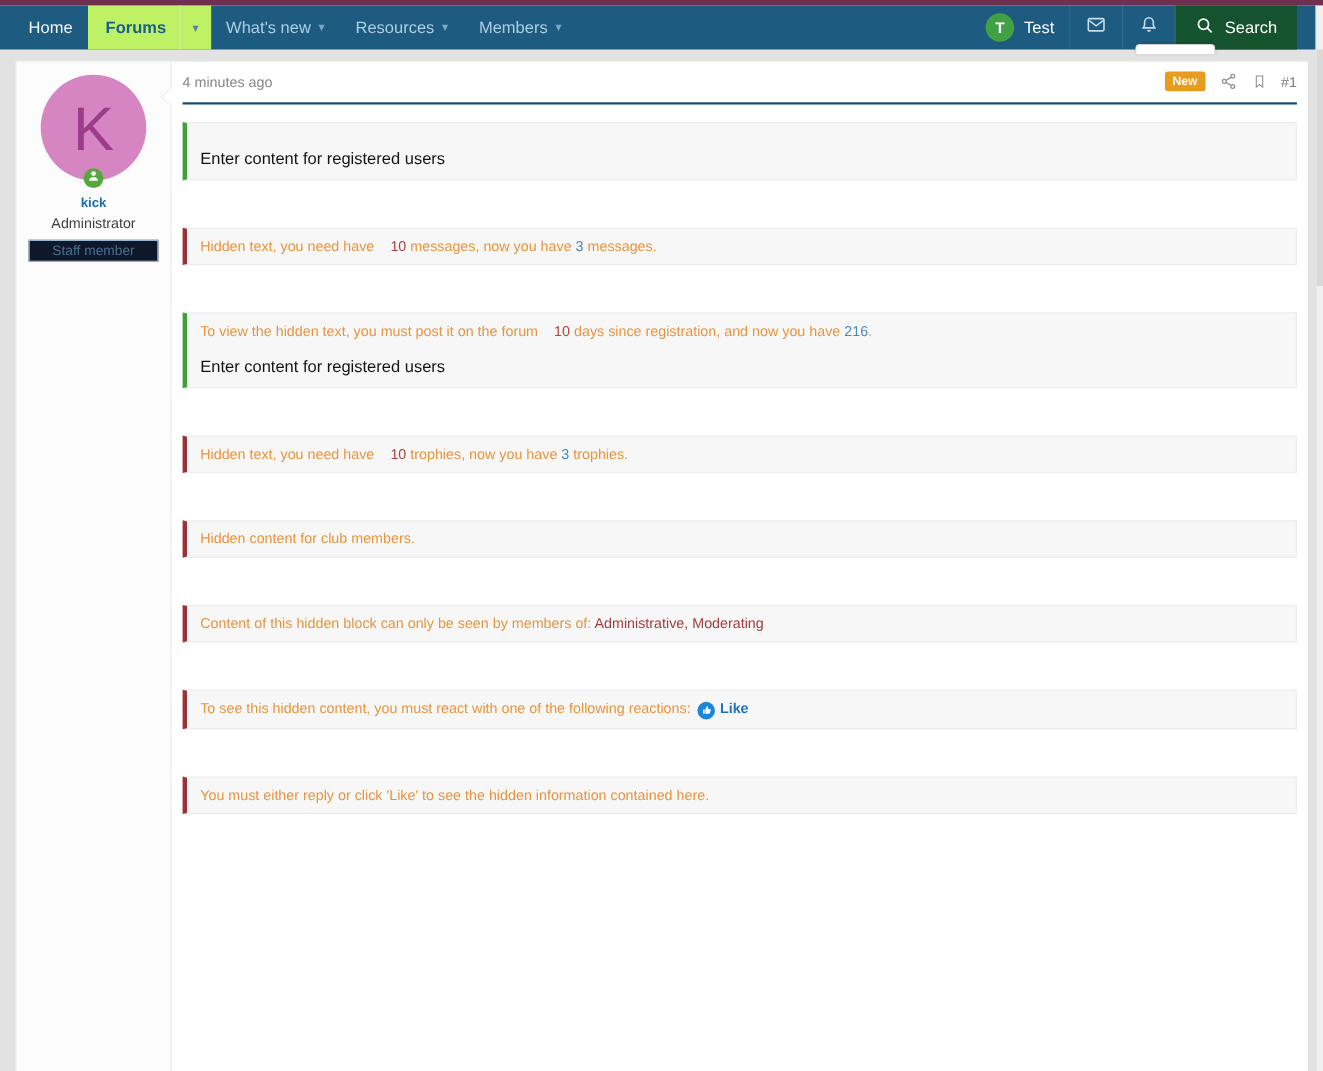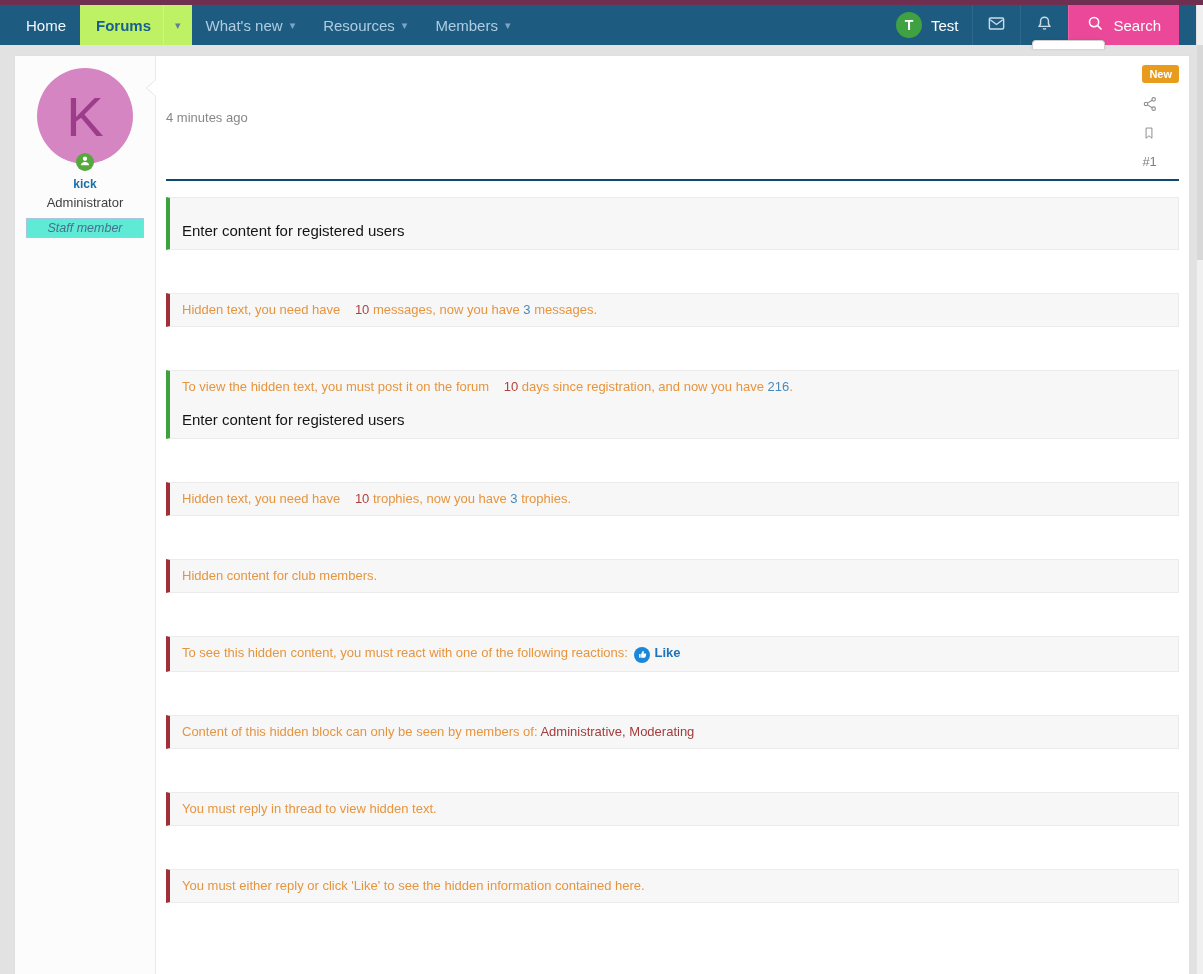--- a/index.html
+++ b/index.html
@@ -46,21 +46,21 @@
     background:#3fa142; color:#fff; font-size:14px; font-weight:700;
     display:flex; align-items:center; justify-content:center;
   }
   .nav-iconbtn {
     display:flex; align-items:center; padding:0 14px;
     color:#c9dcea; cursor:pointer; border-left:1px solid rgba(255,255,255,0.08);
   }
   .nav-iconbtn:first-of-type { border-left:none; }
   .nav-search {
     display:flex; align-items:center; gap:9px; padding:0 18px;
-    background:#ec4899; border-left:1px solid rgba(255,255,255,0.14);
+    background:#14532d; border-left:1px solid rgba(255,255,255,0.14);
     color:#fff; font-size:15px; cursor:pointer;
   }
   .dropdown-remnant {
     position:absolute; left:1032px; top:40px; width:73px; height:9px;
     background:#fff; border:1px solid #cfcfcf; border-bottom:none;
     border-radius:4px 4px 0 0; z-index:5; box-shadow:0 0 3px rgba(0,0,0,.12);
   }
 
   
   .scroll-track {
@@ -89,23 +89,22 @@
   }
   .online-badge {
     position:absolute; left:50%; bottom:-7px; transform:translateX(-50%);
     width:18px; height:18px; border-radius:50%; background:#55a83c;
     display:flex; align-items:center; justify-content:center;
   }
   .username { margin-top:13px; font-size:12px; font-weight:700; color:#1b6da6; cursor:pointer; }
   .user-role { margin-top:4px; font-size:13px; color:#3f3f3f; }
   .user-banner {
     display:block; margin:8px 11px 0; padding:2px 0;
-    background:#5eead4; border:1px solid #a9c6e0; color:#47708e;
+    background:#0f172a; border:1px solid #a9c6e0; color:#47708e;
     font-size:12.5px;
-    font-style:italic;
   }
 
   .message-cell { flex:1; position:relative; padding:0 10px 24px; }
   .bubble-arrow, .bubble-arrow::after {
     position:absolute; width:0; height:0;
     border-style:solid;
   }
   .bubble-arrow {
     left:-10px; top:23px;
     border-width:9px 10px 9px 0; border-color:transparent #e3e3e3 transparent transparent;
@@ -113,21 +112,21 @@
   .bubble-arrow::after {
     content:""; left:1px; top:-9px;
     border-width:9px 10px 9px 0; border-color:transparent #ffffff transparent transparent;
   }
 
   .msg-header {
     display:flex; justify-content:space-between; align-items:center;
     padding:9px 0 10px; border-bottom:2px solid #0c4a6e;
   }
   .timestamp { font-size:13px; color:#878787; cursor:pointer; }
-  .header-right { display:flex; align-items:flex-start; gap:13px;flex-direction:column; }
+  .header-right { display:flex; align-items:center; gap:13px; }
   .new-badge {
     background:#e89c1d; color:#fff; font-size:11px; font-weight:700;
     padding:2px 7px; border-radius:3px; line-height:14px;
   }
   .hicon { display:flex; align-items:center; color:#8f8f8f; cursor:pointer; }
   .post-number { font-size:13px; color:#7f7f7f; cursor:pointer; }
 
   
   .blocks { margin-top:16px; }
   .hide-block {
@@ -263,33 +262,30 @@
           <div class="hide-title"><span class="seg-orange">To view the hidden text, you must post it on the forum </span><span class="seg-red">10</span><span class="seg-orange"> days since registration, and now you have </span><span class="seg-blue">216</span><span class="seg-orange">.</span></div>
           <div class="hide-content">Enter content for registered users</div>
         </div>
         <div class="hide-block red">
           <div class="hide-title"><span class="seg-orange">Hidden text, you need have </span><span class="seg-red">10</span><span class="seg-orange"> trophies, now you have </span><span class="seg-blue">3</span><span class="seg-orange"> trophies.</span></div>
         </div>
         <div class="hide-block red">
           <div class="hide-title"><span class="seg-orange">Hidden content for club members.</span></div>
         </div>
         <div class="hide-block red">
+          <div class="hide-title"><span class="seg-orange">Content of this hidden block can only be seen by members of: </span><span class="seg-darkred">Administrative, Moderating</span></div>
+        </div>
+        <div class="hide-block red">
           <div class="hide-title"><span class="seg-orange">To see this hidden content, you must react with one of the following reactions: </span><span class="like-icon">
               <svg viewBox="0 0 20 20" width="11" height="11">
                 <path fill="#ffffff" d="M4 9h2.6v7H4z M7.6 16h5.9c.9 0 1.7-.6 1.9-1.5l1.2-4.2c.3-1.1-.5-2.1-1.6-2.1h-3.2l.6-2.6c.2-.9-.5-1.8-1.4-1.8-.5 0-.9.2-1.1.6L7.6 9z"></path>
               </svg>
             </span><span class="seg-like">Like</span></div>
         </div>
         <div class="hide-block red">
-          <div class="hide-title"><span class="seg-orange">Content of this hidden block can only be seen by members of: </span><span class="seg-darkred">Administrative, Moderating</span></div>
-        </div>
-        <div class="hide-block red">
-          <div class="hide-title"><span class="seg-orange">You must reply in thread to view hidden text.</span></div>
-        </div>
-        <div class="hide-block red">
           <div class="hide-title"><span class="seg-orange">You must either reply or click 'Like' to see the hidden information contained here.</span></div>
         </div>
       </div>
   </section>
 </main>
 
 <div class="scroll-track">
   <div class="scroll-thumb"></div>
 </div>
 

